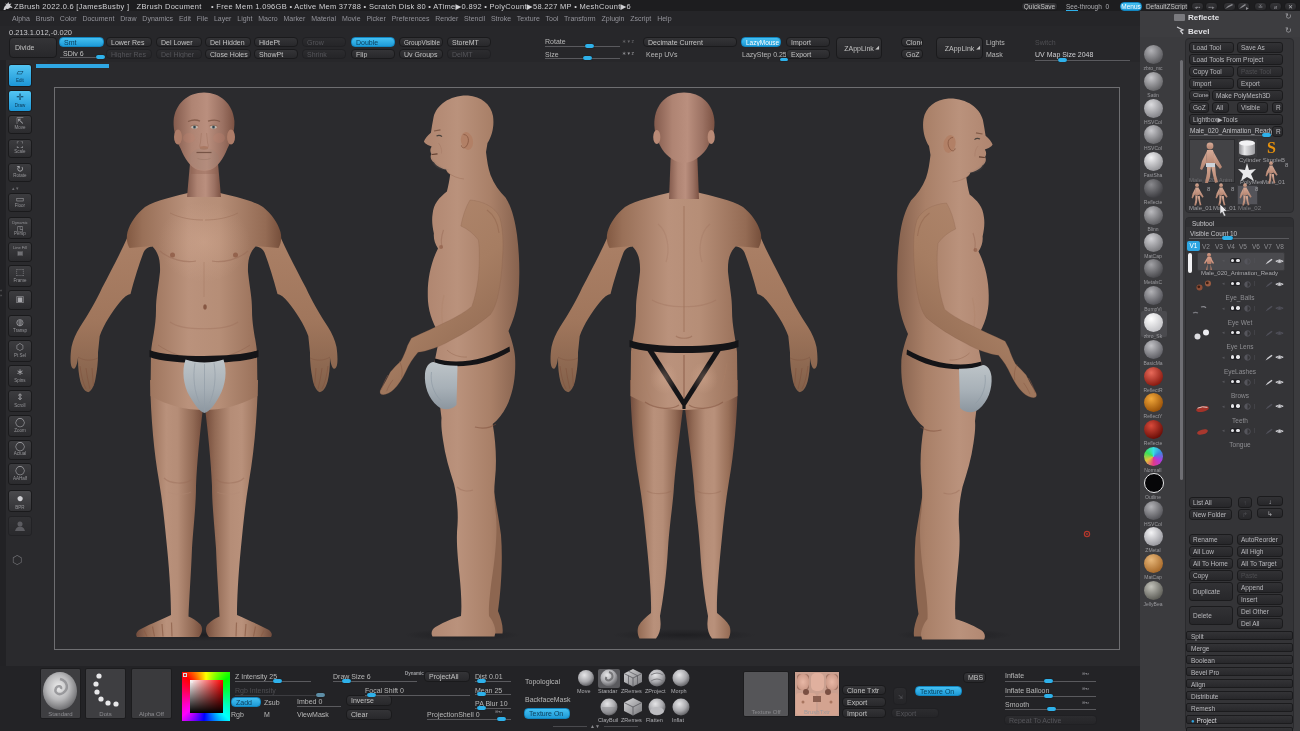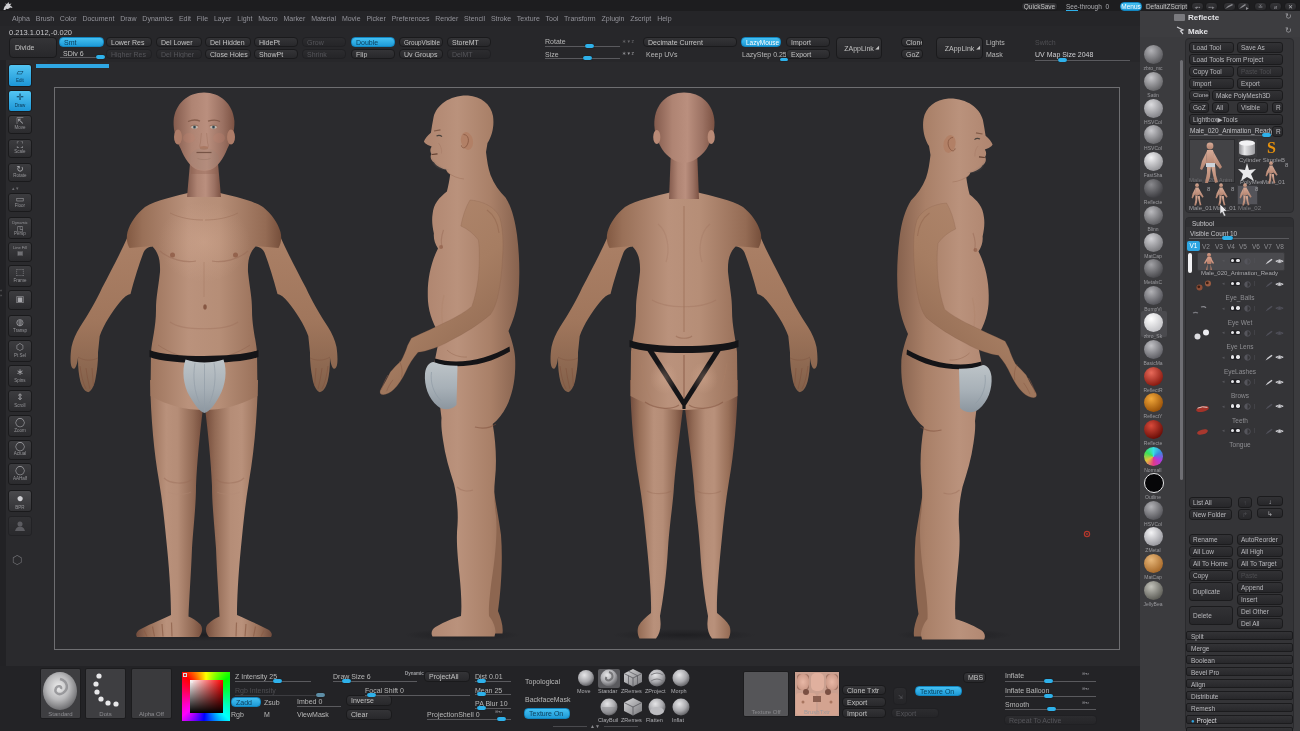--- a/index.html
+++ b/index.html
@@ -16,20 +16,21 @@
 .tlabel{position:absolute;font-size:6px;color:#8e8e92;text-align:center;white-space:nowrap}
 .menu-it{color:#93939a;font-size:7px}
 </style></head>
 <body>
 <div id="root">
 
 <div class="abs" style="left:0;top:0;width:1300px;height:11px;background:#1d1d1f"></div>
 <svg class="abs" style="left:2px;top:1px" width="11" height="10" viewBox="0 0 11 10">
       <path d="M1.5 9 C2 6 3 4.5 4.5 4 L3 2.5 5 3 6.5 1 7 3 9.5 2.5 8 4.5 C9.5 5 10 6 10.5 7 L8 6.5 C7 8 5 8.5 4 7.5 L3.5 9 Z" fill="#cfcfd2"></path>
     </svg>
+<div class="abs" style="left:14px;top:2px;font-size:7.5px;letter-spacing:0.3px;color:#d0d0d3">ZBrush 2022.0.6 [JamesBusby ]&nbsp;&nbsp; ZBrush Document&nbsp;&nbsp;&nbsp; • Free Mem 1.096GB • Active Mem 37788 • Scratch Disk 80 • ATime▶0.892 • PolyCount▶58.227 MP • MeshCount▶6</div>
 
 <div class="btn" style="left:1021px;top:1.5px;width:37px;height:9px;padding:0;text-align:center;line-height:8px;font-size:6.5px">QuickSave</div>
 <div class="lbl" style="left:1066px;top:2.5px;font-size:6.5px;color:#aeaeb2">See-through&nbsp; 0</div>
 <div class="abs" style="left:1066px;top:10px;width:12px;height:2px;background:#2fb1ea"></div>
 <div class="btn blue" style="left:1120px;top:1.5px;width:22px;height:9px;padding:0;text-align:center;line-height:8px;font-size:6.5px;color:#fff">Menus</div>
 <div class="btn" style="left:1144px;top:1.5px;width:45px;height:9px;padding:0;text-align:center;line-height:8px;font-size:6.5px">DefaultZScript</div>
 <div class="btn" style="left:1191px;top:1.5px;width:13px;height:9px;padding:0;text-align:center;line-height:8px;font-size:5px;color:#85858a">◂▪▪</div>
 <div class="btn" style="left:1205px;top:1.5px;width:13px;height:9px;padding:0;text-align:center;line-height:8px;font-size:5px;color:#85858a">▪▪▸</div>
 <div class="btn" style="left:1223px;top:1.5px;width:13px;height:9px;padding:0"><svg width="11" height="7">
         <path d="M1 6 L4 3 L8 1 L9 2 L5 4 Z" fill="#8e8e93"></path>
@@ -595,21 +596,21 @@
 .stlbl{position:absolute;font-size:6.5px;color:#8e8e92;white-space:nowrap}
 </style>
 
 <div class="abs" style="left:1140px;top:11px;width:160px;height:26px;background:#3d3d40"></div>
 <div class="abs" style="left:1174px;top:13.5px;width:11px;height:7px;background:#7a7a7e;border-radius:1px"></div>
 <div class="abs" style="left:1188px;top:13px;font-size:8px;color:#e2e2e5;font-weight:bold">Reflecte</div>
 <div class="abs" style="left:1285px;top:12px;font-size:8px;color:#9a9a9e">↻</div>
 <svg class="abs" style="left:1176px;top:26px" width="9" height="9">
         <path d="M1 1 L7 4 L4.5 5 L7 8" stroke="#cfcfd3" stroke-width="1.2" fill="none"></path>
       </svg>
-<div class="abs" style="left:1188px;top:26.5px;font-size:8px;color:#e2e2e5;font-weight:bold">Make</div>
+<div class="abs" style="left:1188px;top:26.5px;font-size:8px;color:#e2e2e5;font-weight:bold">Bevel</div>
 <div class="abs" style="left:1285px;top:25.5px;font-size:8px;color:#9a9a9e">↻</div>
 
 <div class="abs" style="left:1185px;top:38px;width:109px;height:175px;background:#343437;border:1px solid #2a2a2d;border-radius:4px"></div>
 <div class="rbtn" style="left:1189px;top:42px;width:45px">Load Tool</div>
 <div class="rbtn" style="left:1237px;top:42px;width:46px">Save As</div>
 <div class="rbtn" style="left:1189px;top:54px;width:94px">Load Tools From Project</div>
 <div class="rbtn" style="left:1189px;top:66px;width:45px">Copy Tool</div>
 <div class="rbtn dim" style="left:1237px;top:66px;width:46px">Paste Tool</div>
 <div class="rbtn" style="left:1189px;top:78px;width:45px">Import</div>
 <div class="rbtn" style="left:1237px;top:78px;width:46px">Export</div>

